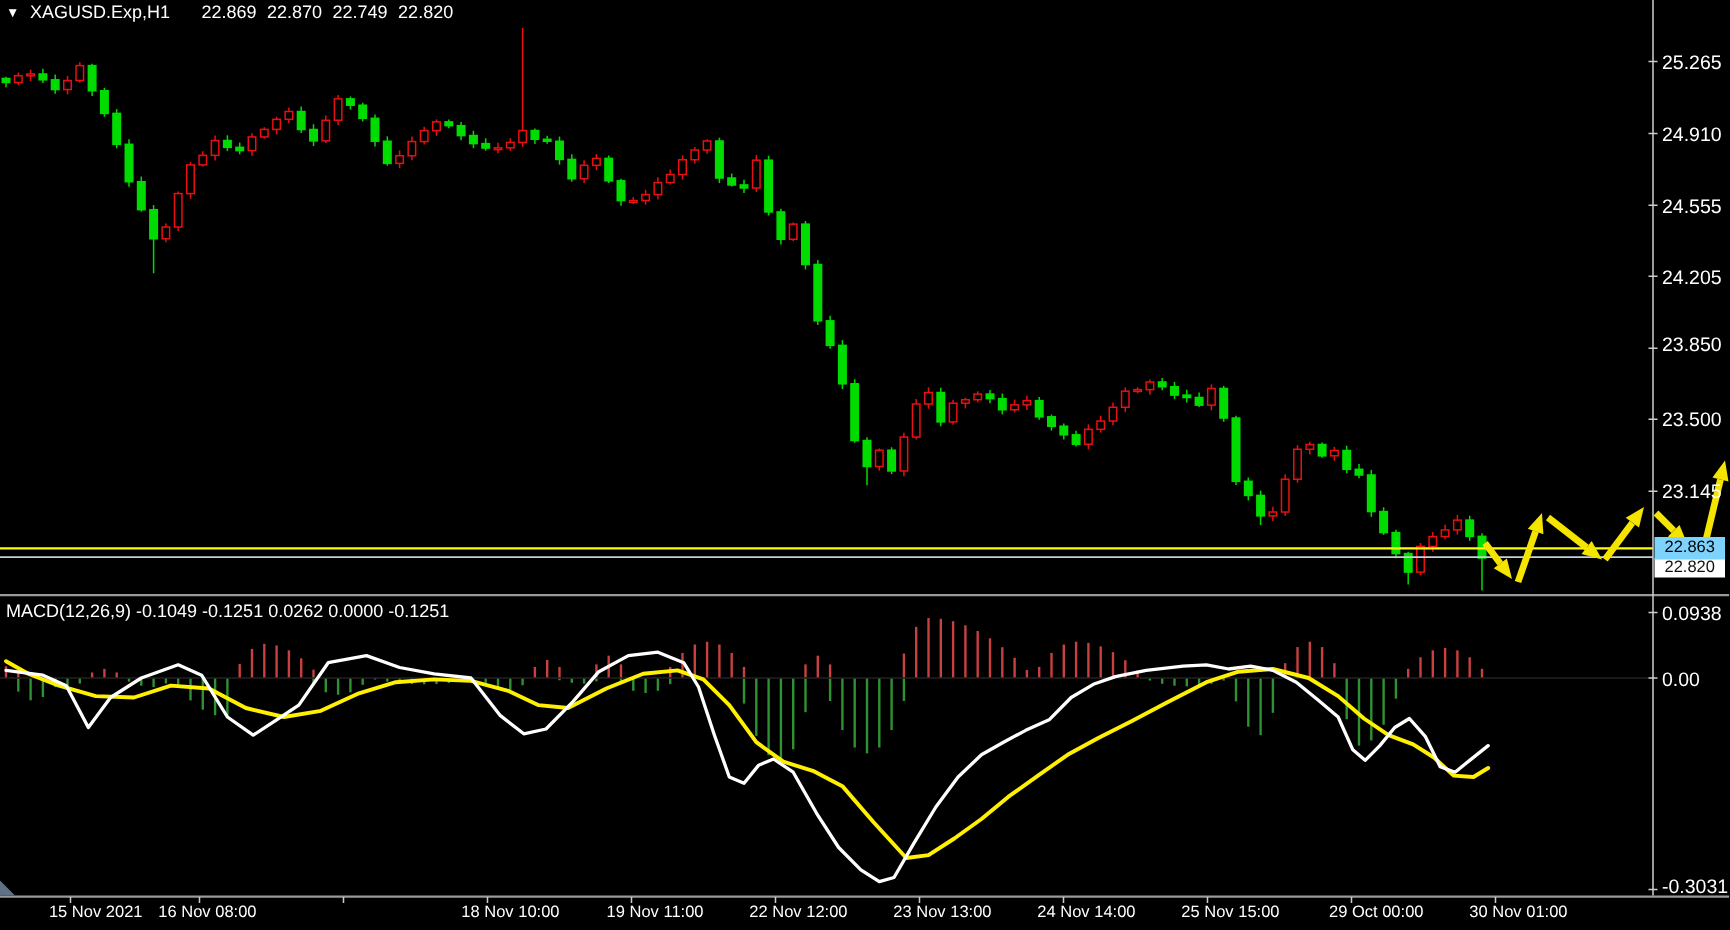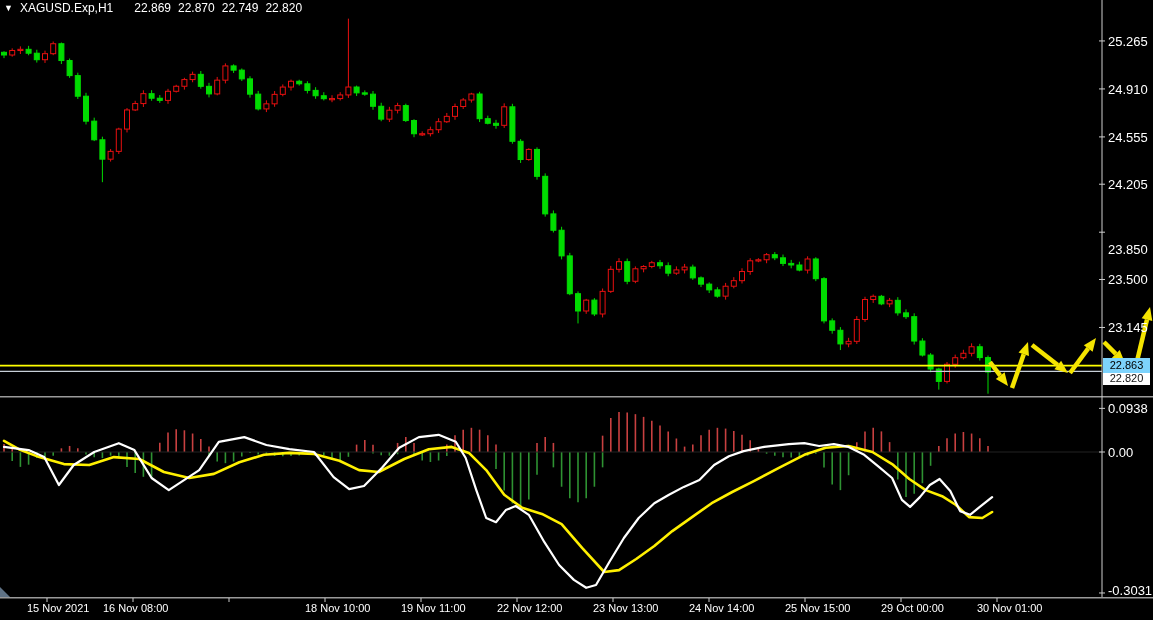--- a/index.html
+++ b/index.html
@@ -4,21 +4,21 @@
 <style>
   html,body{margin:0;padding:0;background:#000;}
   .terminal{position:relative;width:1153px;height:620px;background:#000;overflow:hidden;
     font-family:"Liberation Sans","DejaVu Sans",sans-serif;}
   svg{position:absolute;left:0;top:0;}
   .hdr{position:absolute;left:4px;top:1px;color:#fff;font-size:12px;display:flex;gap:7px;align-items:center;white-space:nowrap;z-index:30;}
   .hdr .tri{font-size:9px;line-height:12px;}
   .hdr .sym{margin-right:14px;}
   .macd-hdr{position:absolute;left:4px;top:400px;color:#fff;font-size:12px;z-index:30;white-space:nowrap;}
   .axis-label{position:absolute;color:#fff;font-size:13px;left:1108px;width:44px;text-align:left;z-index:20;}
-  .time-label{position:absolute;top:602px;color:#fff;font-size:11px;width:96px;text-align:left;z-index:20;white-space:nowrap;padding-left:28px;}
+  .time-label{position:absolute;top:602px;color:#fff;font-size:11px;width:96px;text-align:right;z-index:20;white-space:nowrap;}
   .tag{position:absolute;left:1103px;width:47px;font-size:11px;text-align:center;z-index:22;}
   .tag-current{background:#fff;color:#111;height:13px;line-height:13px;}
   .tag-yellow{background:#7dd3fc;color:#000;height:15px;line-height:15px;z-index:23;}
 </style>
 </head>
 <body>
 
 <div class="terminal">
   <svg id="chart-svg" width="1153" height="620">
       <line x1="4" y1="51.22320819112647" x2="4" y2="58.13583794529368" stroke="#00dc00" stroke-width="1"></line>
@@ -441,27 +441,28 @@
 
   <div class="hdr">
     <span class="tri">▼</span>
     <span class="sym">XAGUSD.Exp,H1</span>
     <span>22.869</span>
     <span>22.870</span>
     <span>22.749</span>
     <span>22.820</span>
   </div>
 
+  <div class="macd-hdr">MACD(12,26,9) -0.1049 -0.1251 0.0262 0.0000 -0.1251</div>
 
   <div id="price-axis">
       <div class="axis-label" style="top: 33.9515px;">25.265</div>
       <div class="axis-label" style="top: 81.9311px;">24.910</div>
       <div class="axis-label" style="top: 129.911px;">24.555</div>
       <div class="axis-label" style="top: 177.214px;">24.205</div>
-      <div class="axis-label" style="top: 242px;">23.850</div>
+      <div class="axis-label" style="top: 222px;">23.850</div>
       <div class="axis-label" style="top: 272.498px;">23.500</div>
       <div class="axis-label" style="top: 320.477px;">23.145</div>
     </div>
   <div id="macd-axis">
       <div class="axis-label" style="top: 401.372px;">0.0938</div>
       <div class="axis-label" style="top: 445px;">0.00</div>
       <div class="axis-label" style="top: 583px;">-0.3031</div>
     </div>
   <div id="time-axis">
       <div class="time-label" style="left: -1px;">15 Nov 2021</div>

